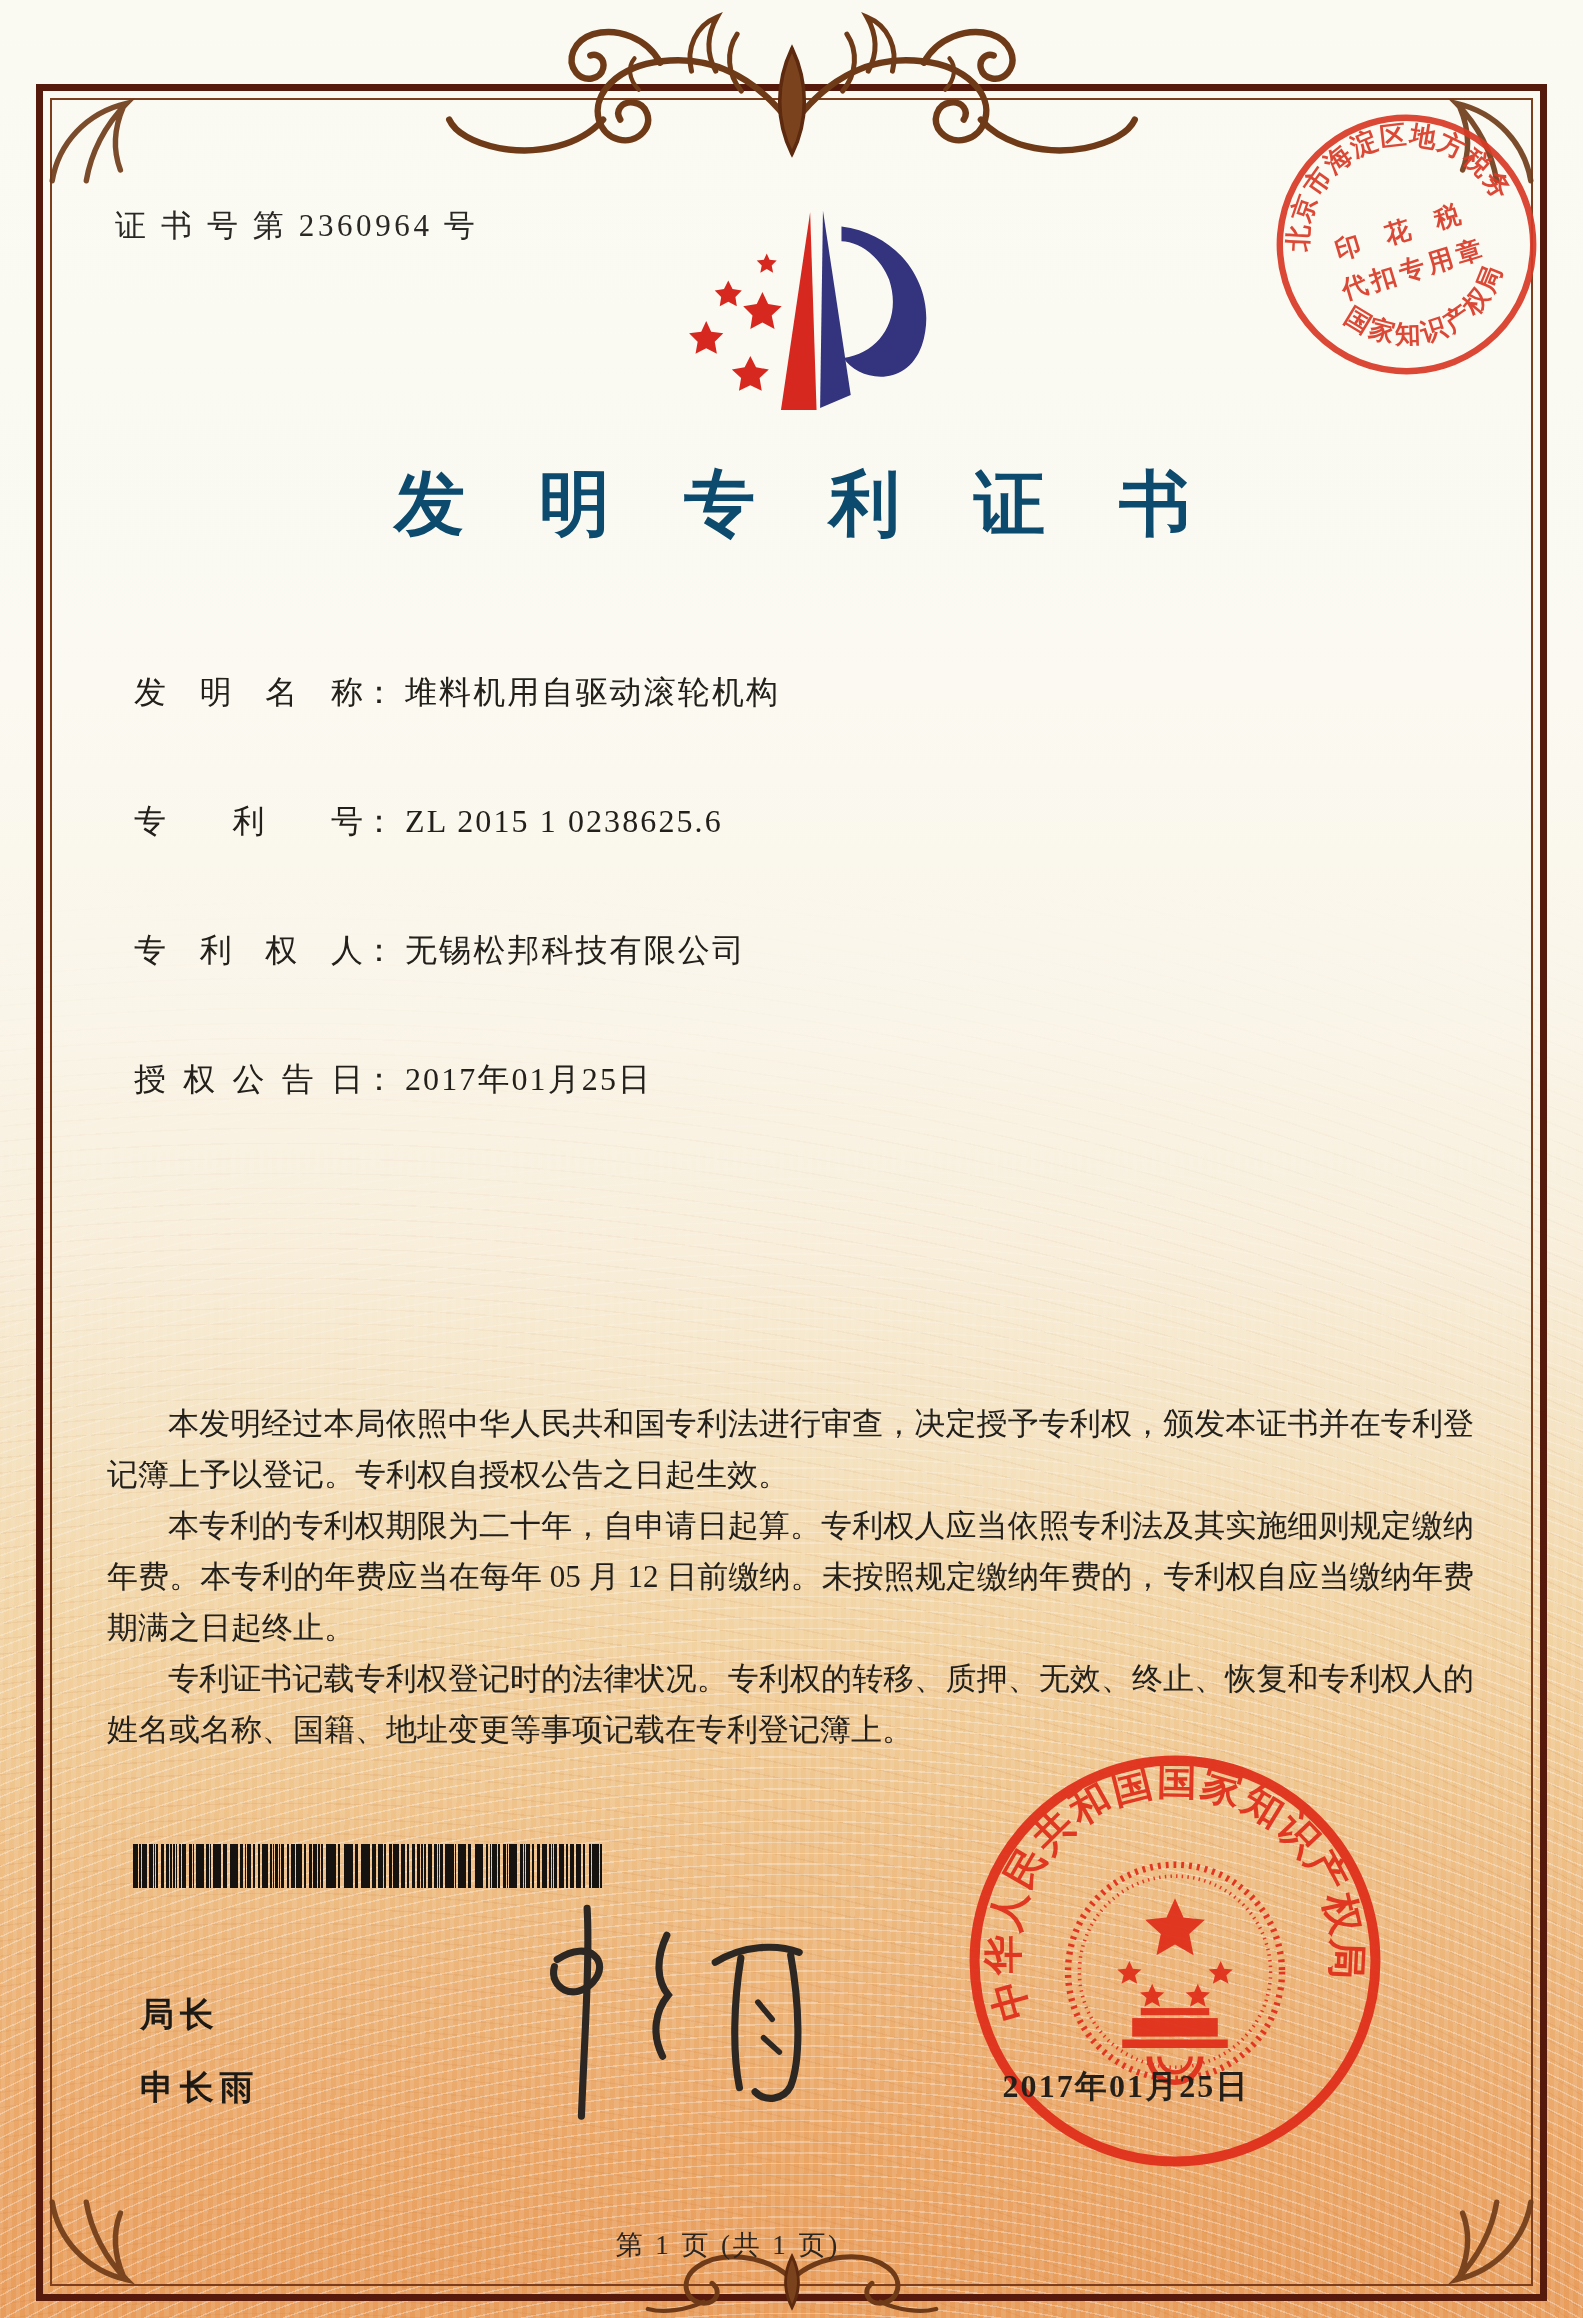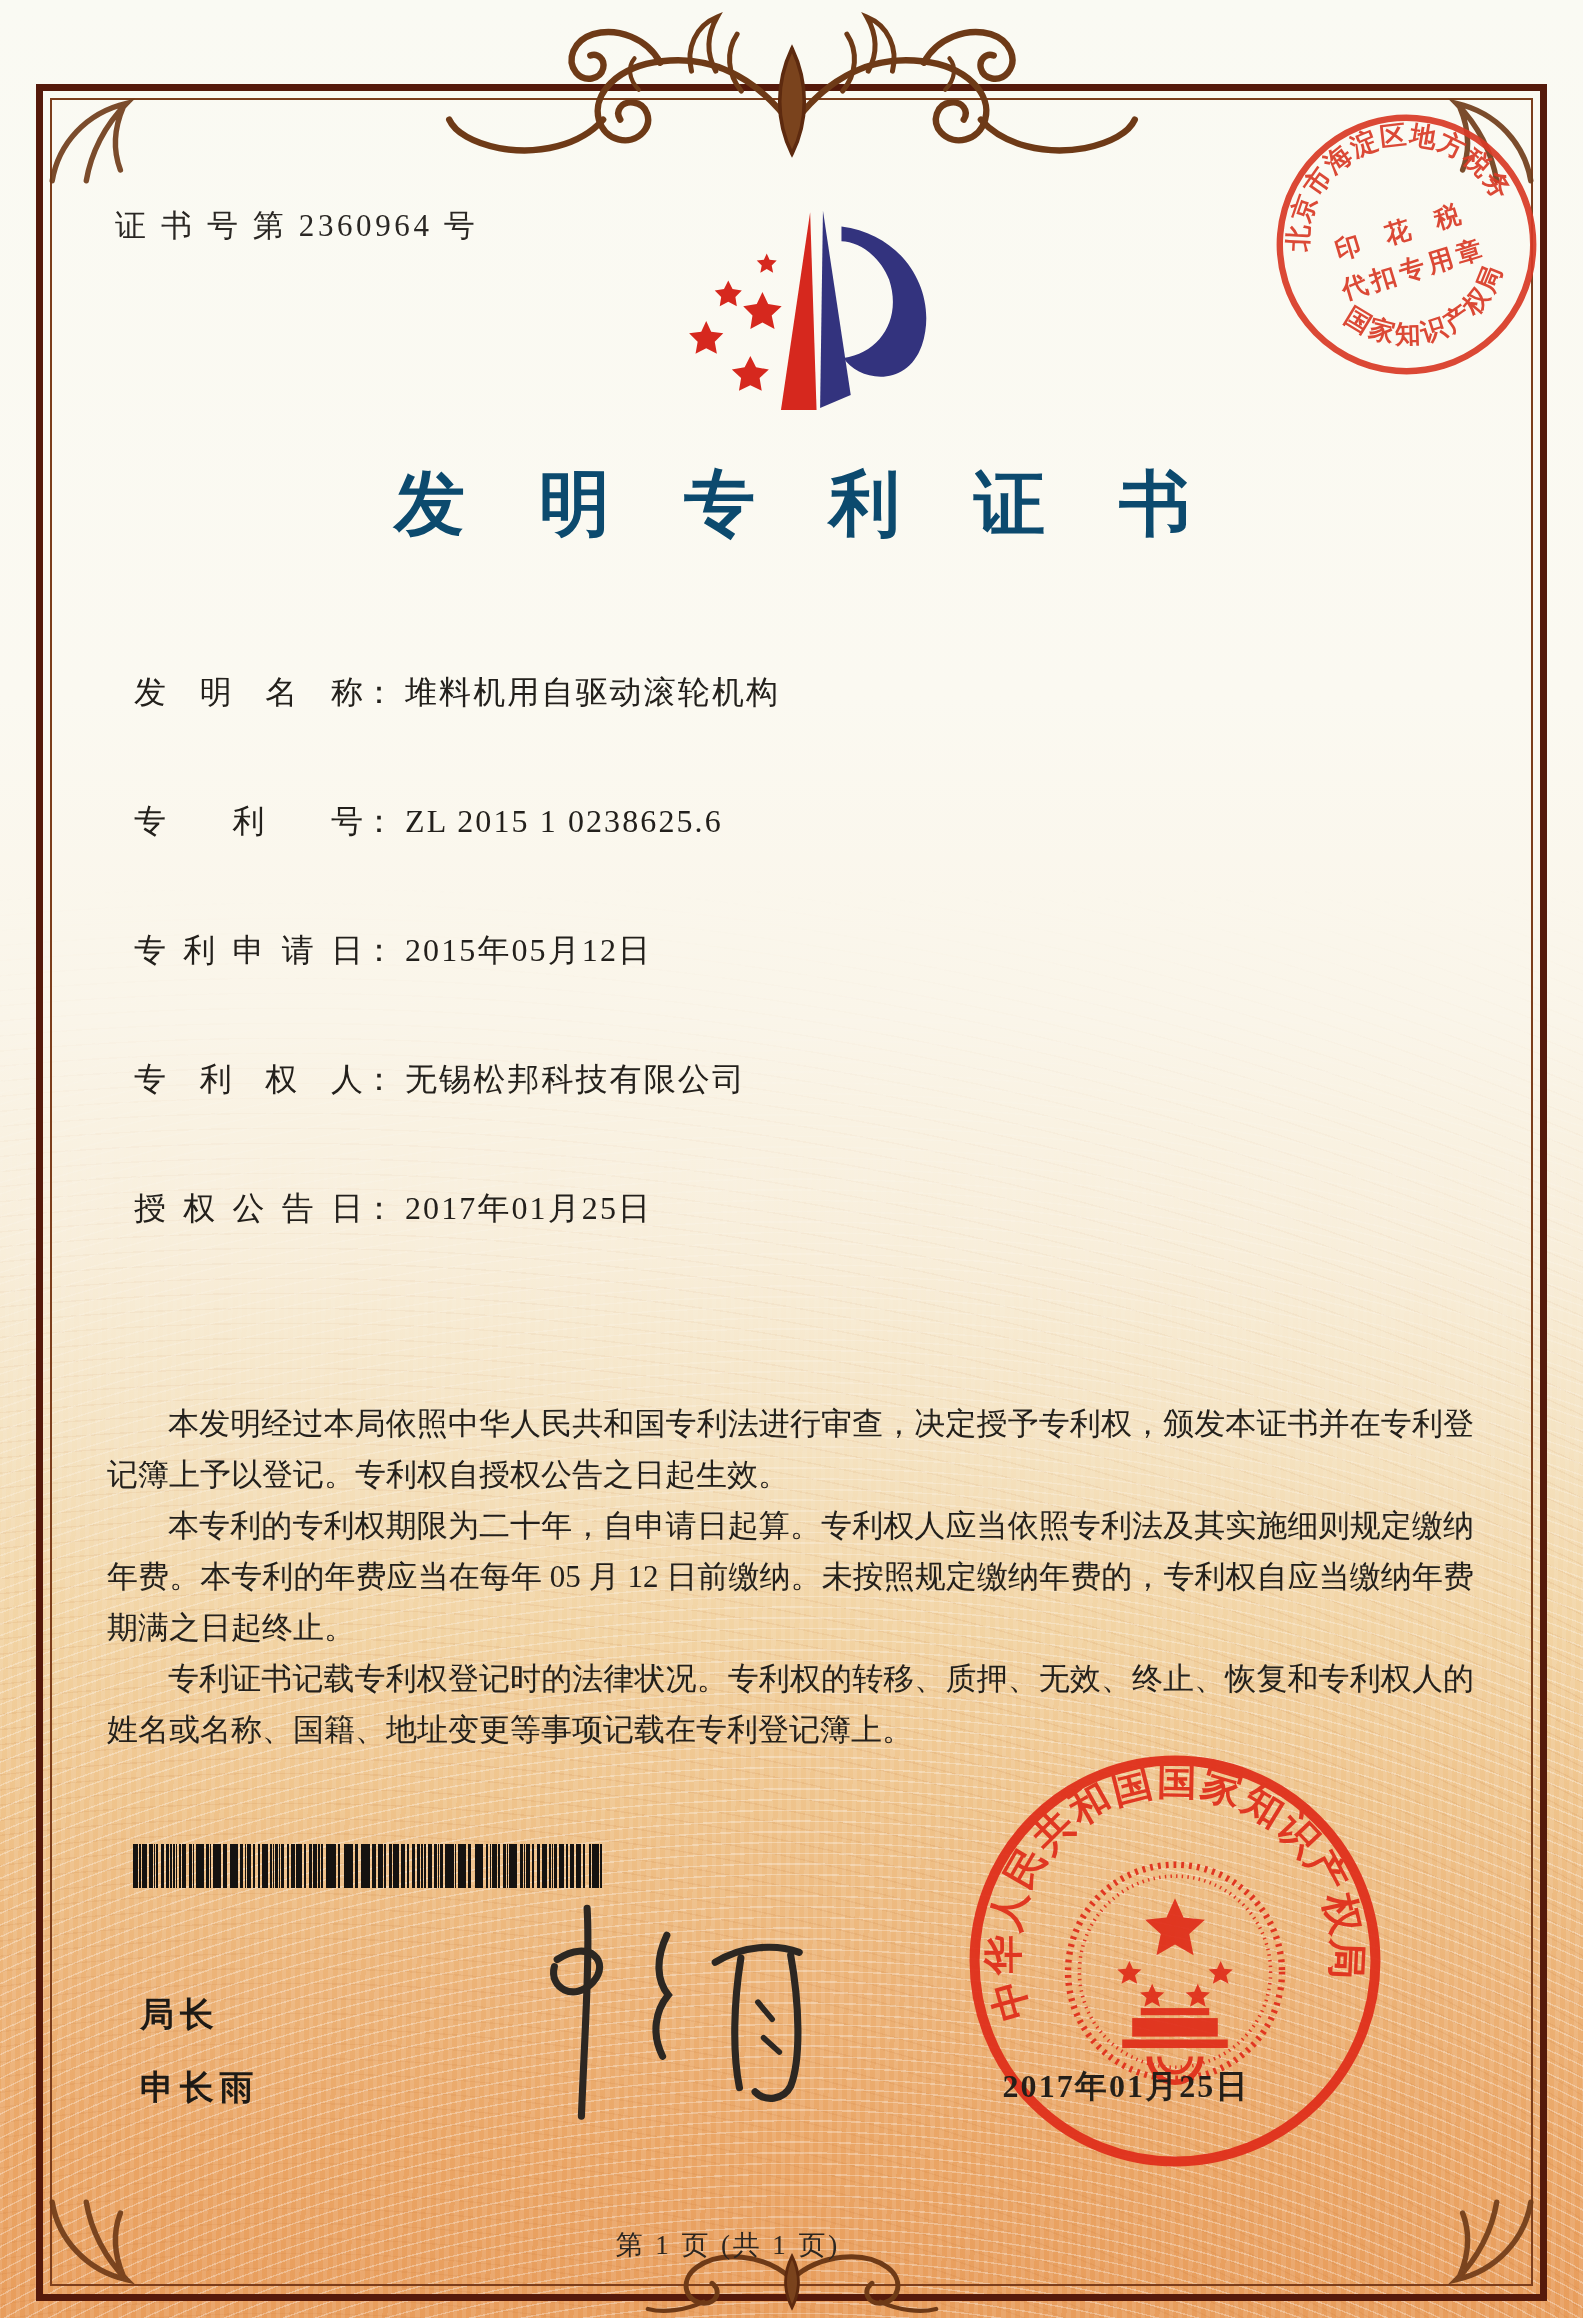--- a/index.html
+++ b/index.html
@@ -144,23 +144,20 @@
 <div class="abs title">发明专利证书</div>
 
 <div class="abs fields">
   <div class="frow">
     <span class="flabel">发明名称</span><span class="fcolon">：</span><span class="fvalue">堆料机用自驱动滚轮机构</span>
   </div>
   <div class="frow">
     <span class="flabel">专利号</span><span class="fcolon">：</span><span class="fvalue">ZL 2015 1 0238625.6</span>
   </div>
   <div class="frow">
-    <span class="flabel">专利申请日</span><span class="fcolon">：</span><span class="fvalue">2015年05月12日</span>
-  </div>
-  <div class="frow">
     <span class="flabel">专利权人</span><span class="fcolon">：</span><span class="fvalue">无锡松邦科技有限公司</span>
   </div>
   <div class="frow">
     <span class="flabel">授权公告日</span><span class="fcolon">：</span><span class="fvalue">2017年01月25日</span>
   </div>
 </div>
 
 <div class="abs bodytext">
   <p>本发明经过本局依照中华人民共和国专利法进行审查，决定授予专利权，颁发本证书并在专利登记簿上予以登记。专利权自授权公告之日起生效。</p>
   <p>本专利的专利权期限为二十年，自申请日起算。专利权人应当依照专利法及其实施细则规定缴纳年费。本专利的年费应当在每年 05 月 12 日前缴纳。未按照规定缴纳年费的，专利权自应当缴纳年费期满之日起终止。</p>

